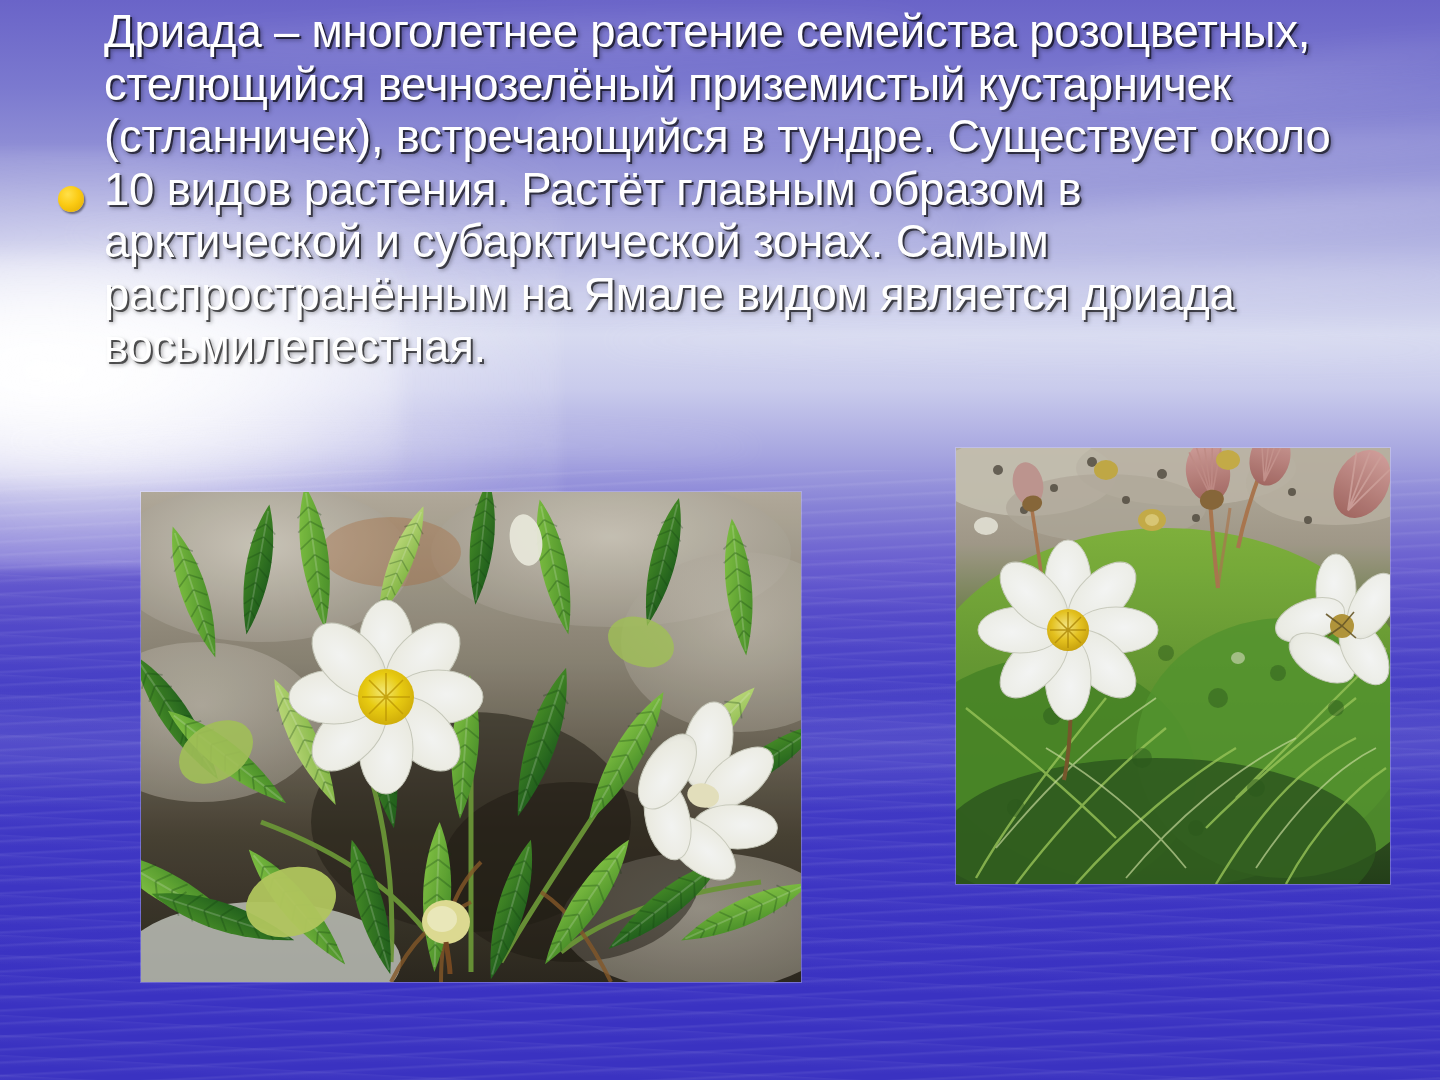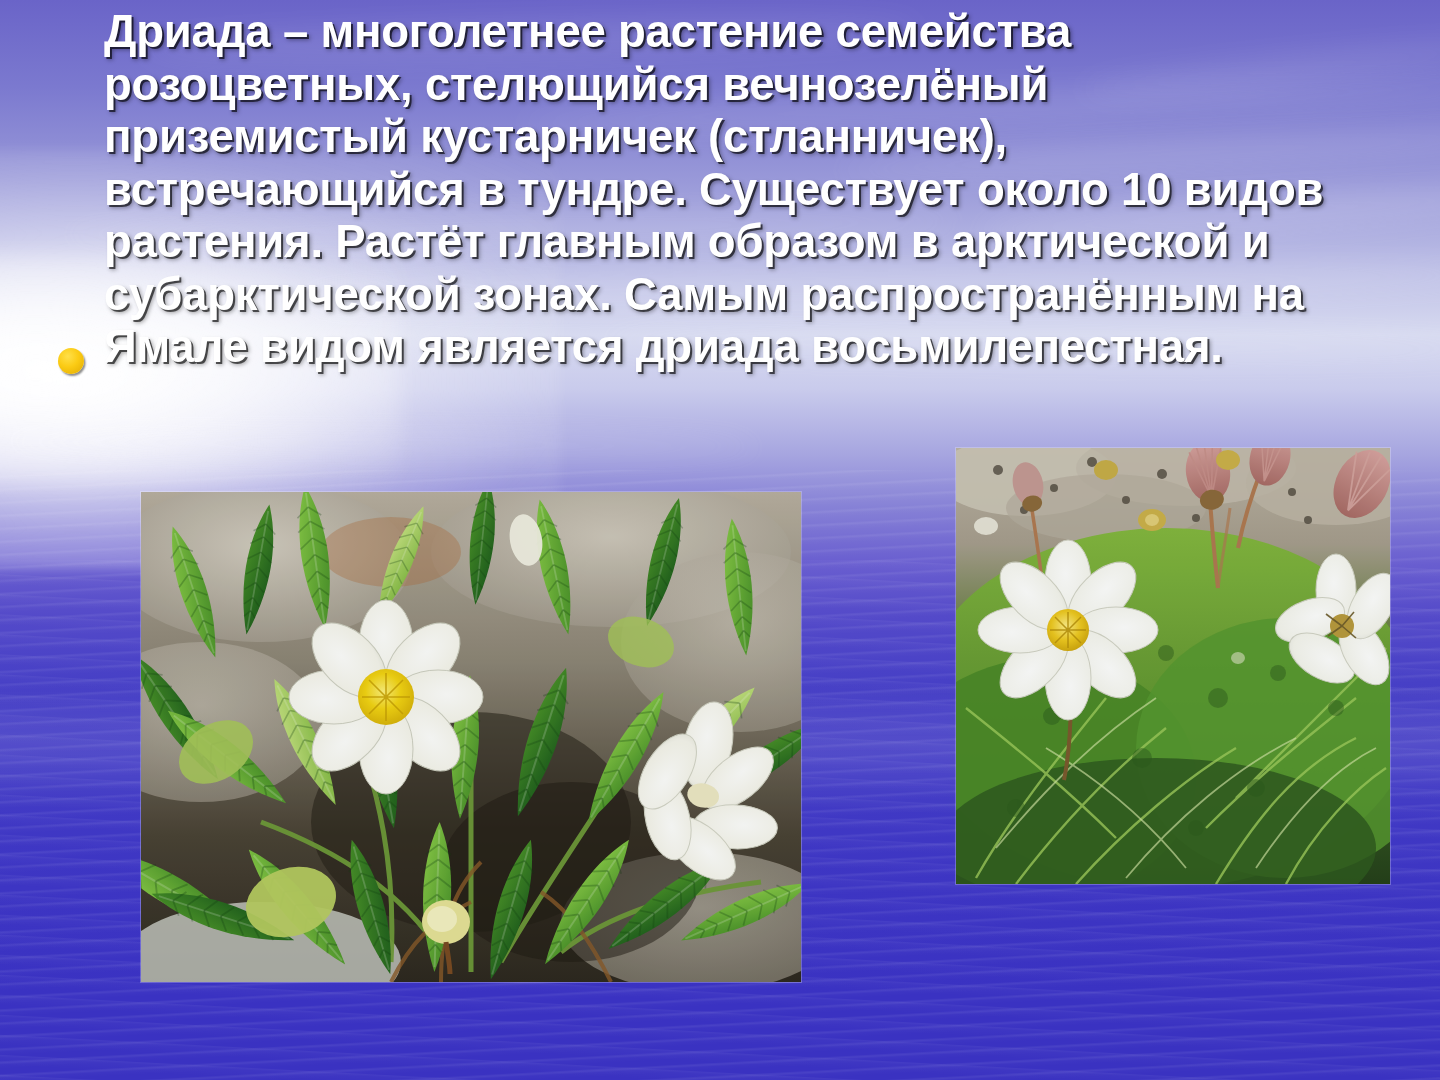--- a/index.html
+++ b/index.html
@@ -117,22 +117,21 @@
     filter: blur(12px);
   }
 
   
   .body-block {
     position: absolute;
     left: 58px;
     top: 6px;
     width: 1290px;
     display: flex;
-    align-items: flex-end;
-    font-weight: bold;
+    align-items: center;
   }
   .bullet-dot {
     flex: 0 0 auto;
     width: 26px;
     height: 26px;
     border-radius: 50%;
     background: radial-gradient(circle at 38% 32%, #ffe04a 0%, #fbcb14 45%, #e0a900 100%);
     box-shadow: 1.5px 2px 2px rgba(0,0,0,0.45);
     margin-top: 18px;
     margin-right: 20px;

